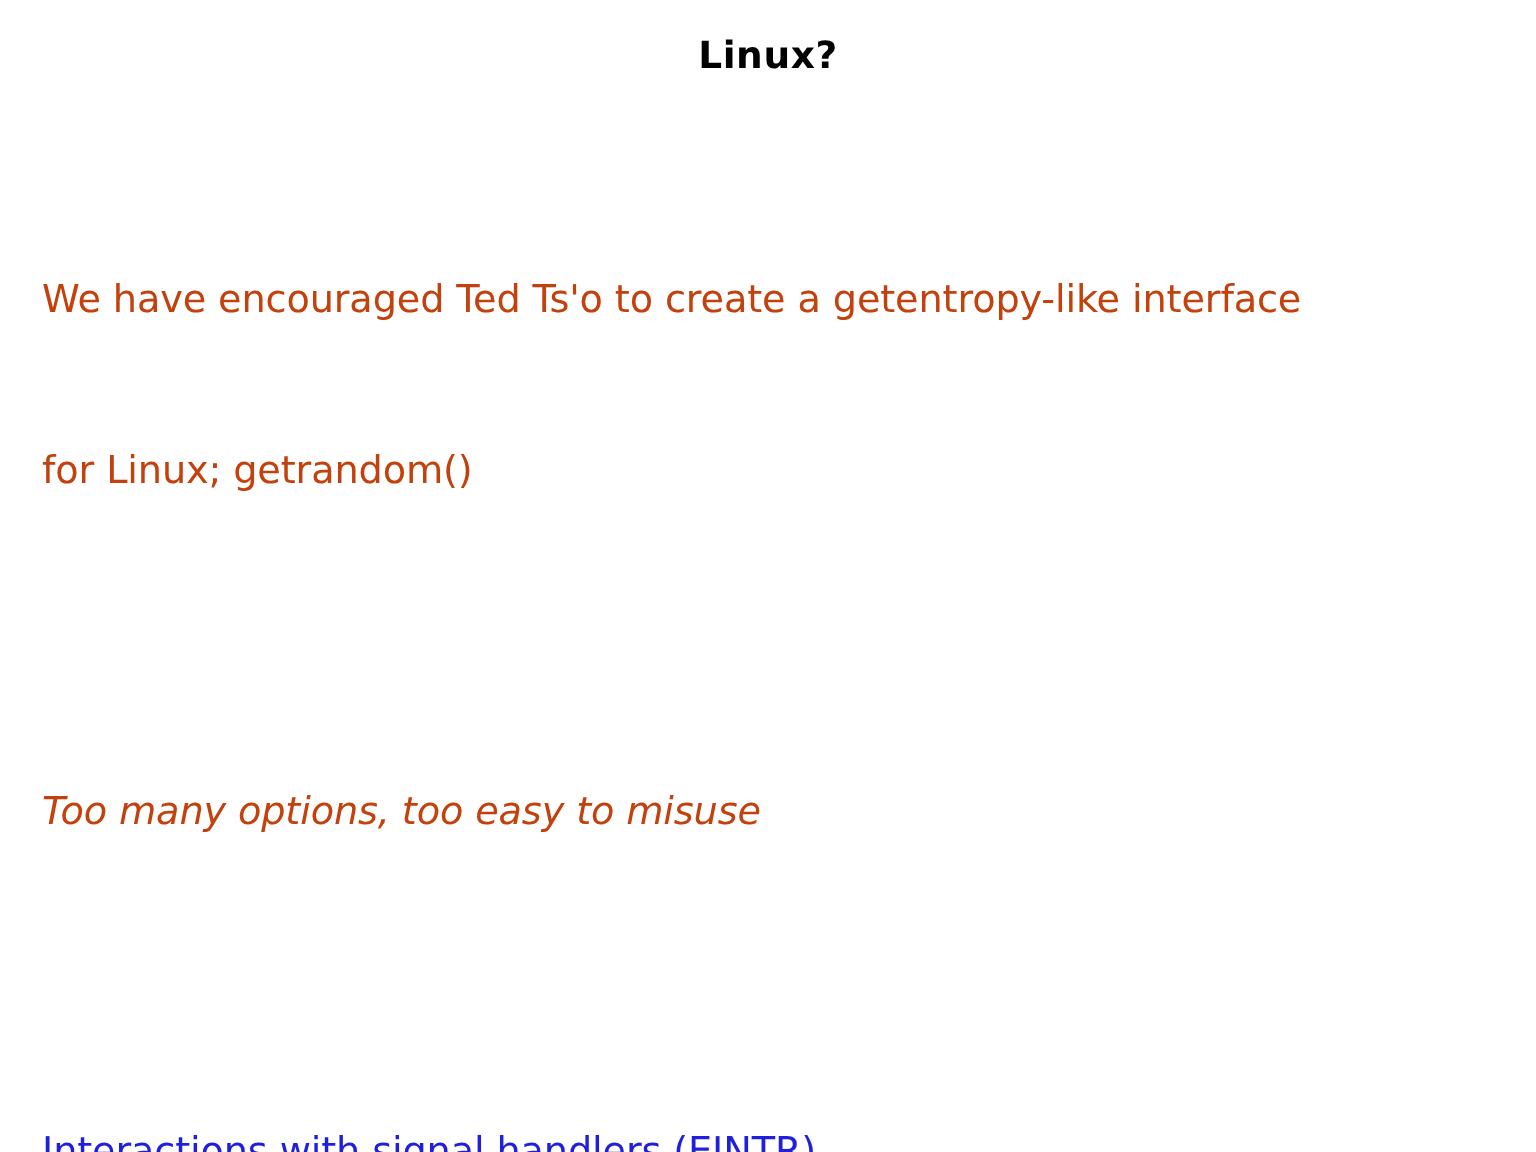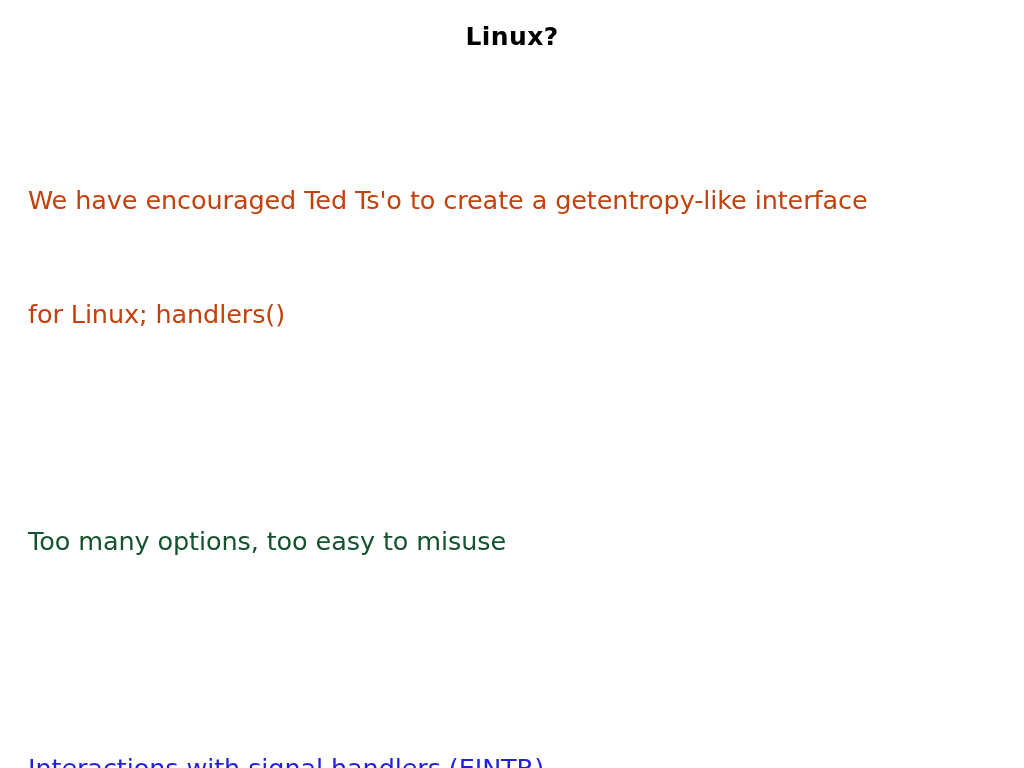--- a/index.html
+++ b/index.html
@@ -65,26 +65,26 @@
 <body>
 
 <div class="slide" style="background: rgb(255, 255, 255);">
 
   <div class="slide-title" style="color: rgb(0, 0, 0);">Linux?</div>
 
   <div class="body-block">
 
     <p class="para" style="color: #c2410c;">
       <span class="para-line">We have encouraged Ted Ts'o to create a getentropy-like interface</span>
-      <span class="para-line">for Linux; handlers()</span>
+      <span class="para-line">for Linux; getrandom()</span>
     </p>
 
     <div class="gap-std"></div>
 
-    <p class="para" style="color: #14532d;">
+    <p class="para" style="color: #c2410c; font-style: italic;">
       <span class="para-line">Too many options, too easy to misuse</span>
     </p>
 
     <div class="gap-std"></div>
 
     <p class="para" style="color: rgb(31, 31, 221);">
       <span class="para-line">Interactions with signal handlers (EINTR)</span>
     </p>
 
   </div>

